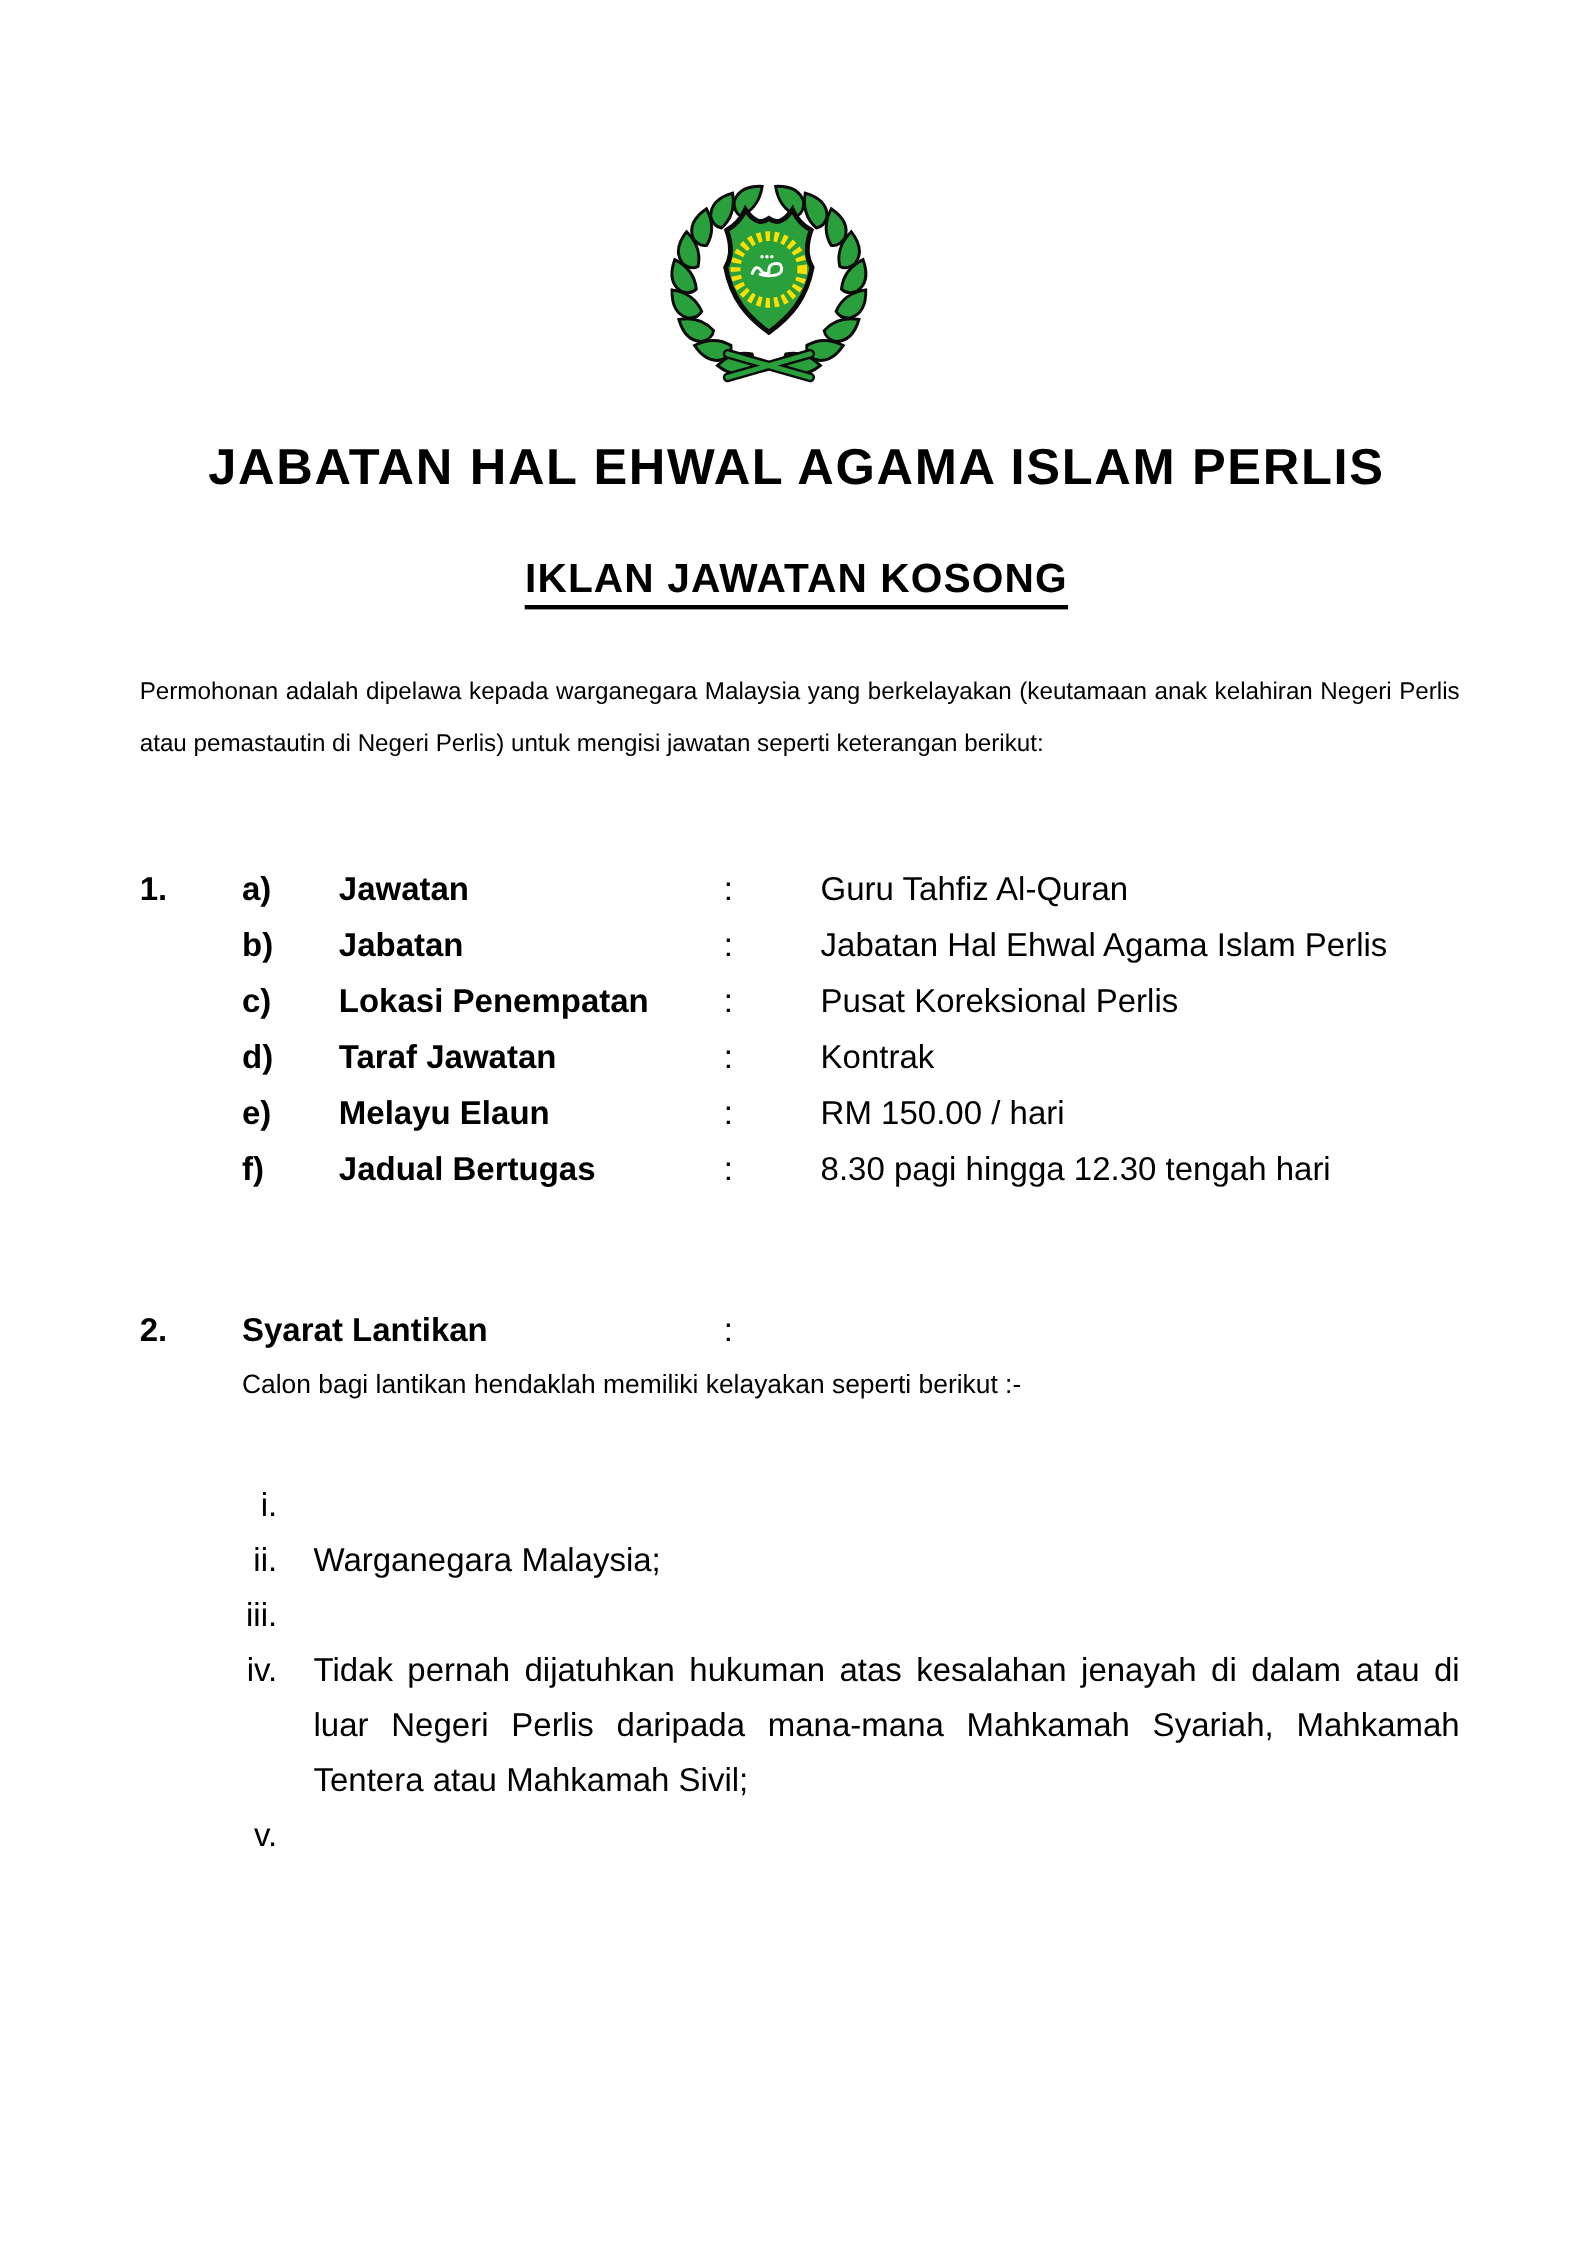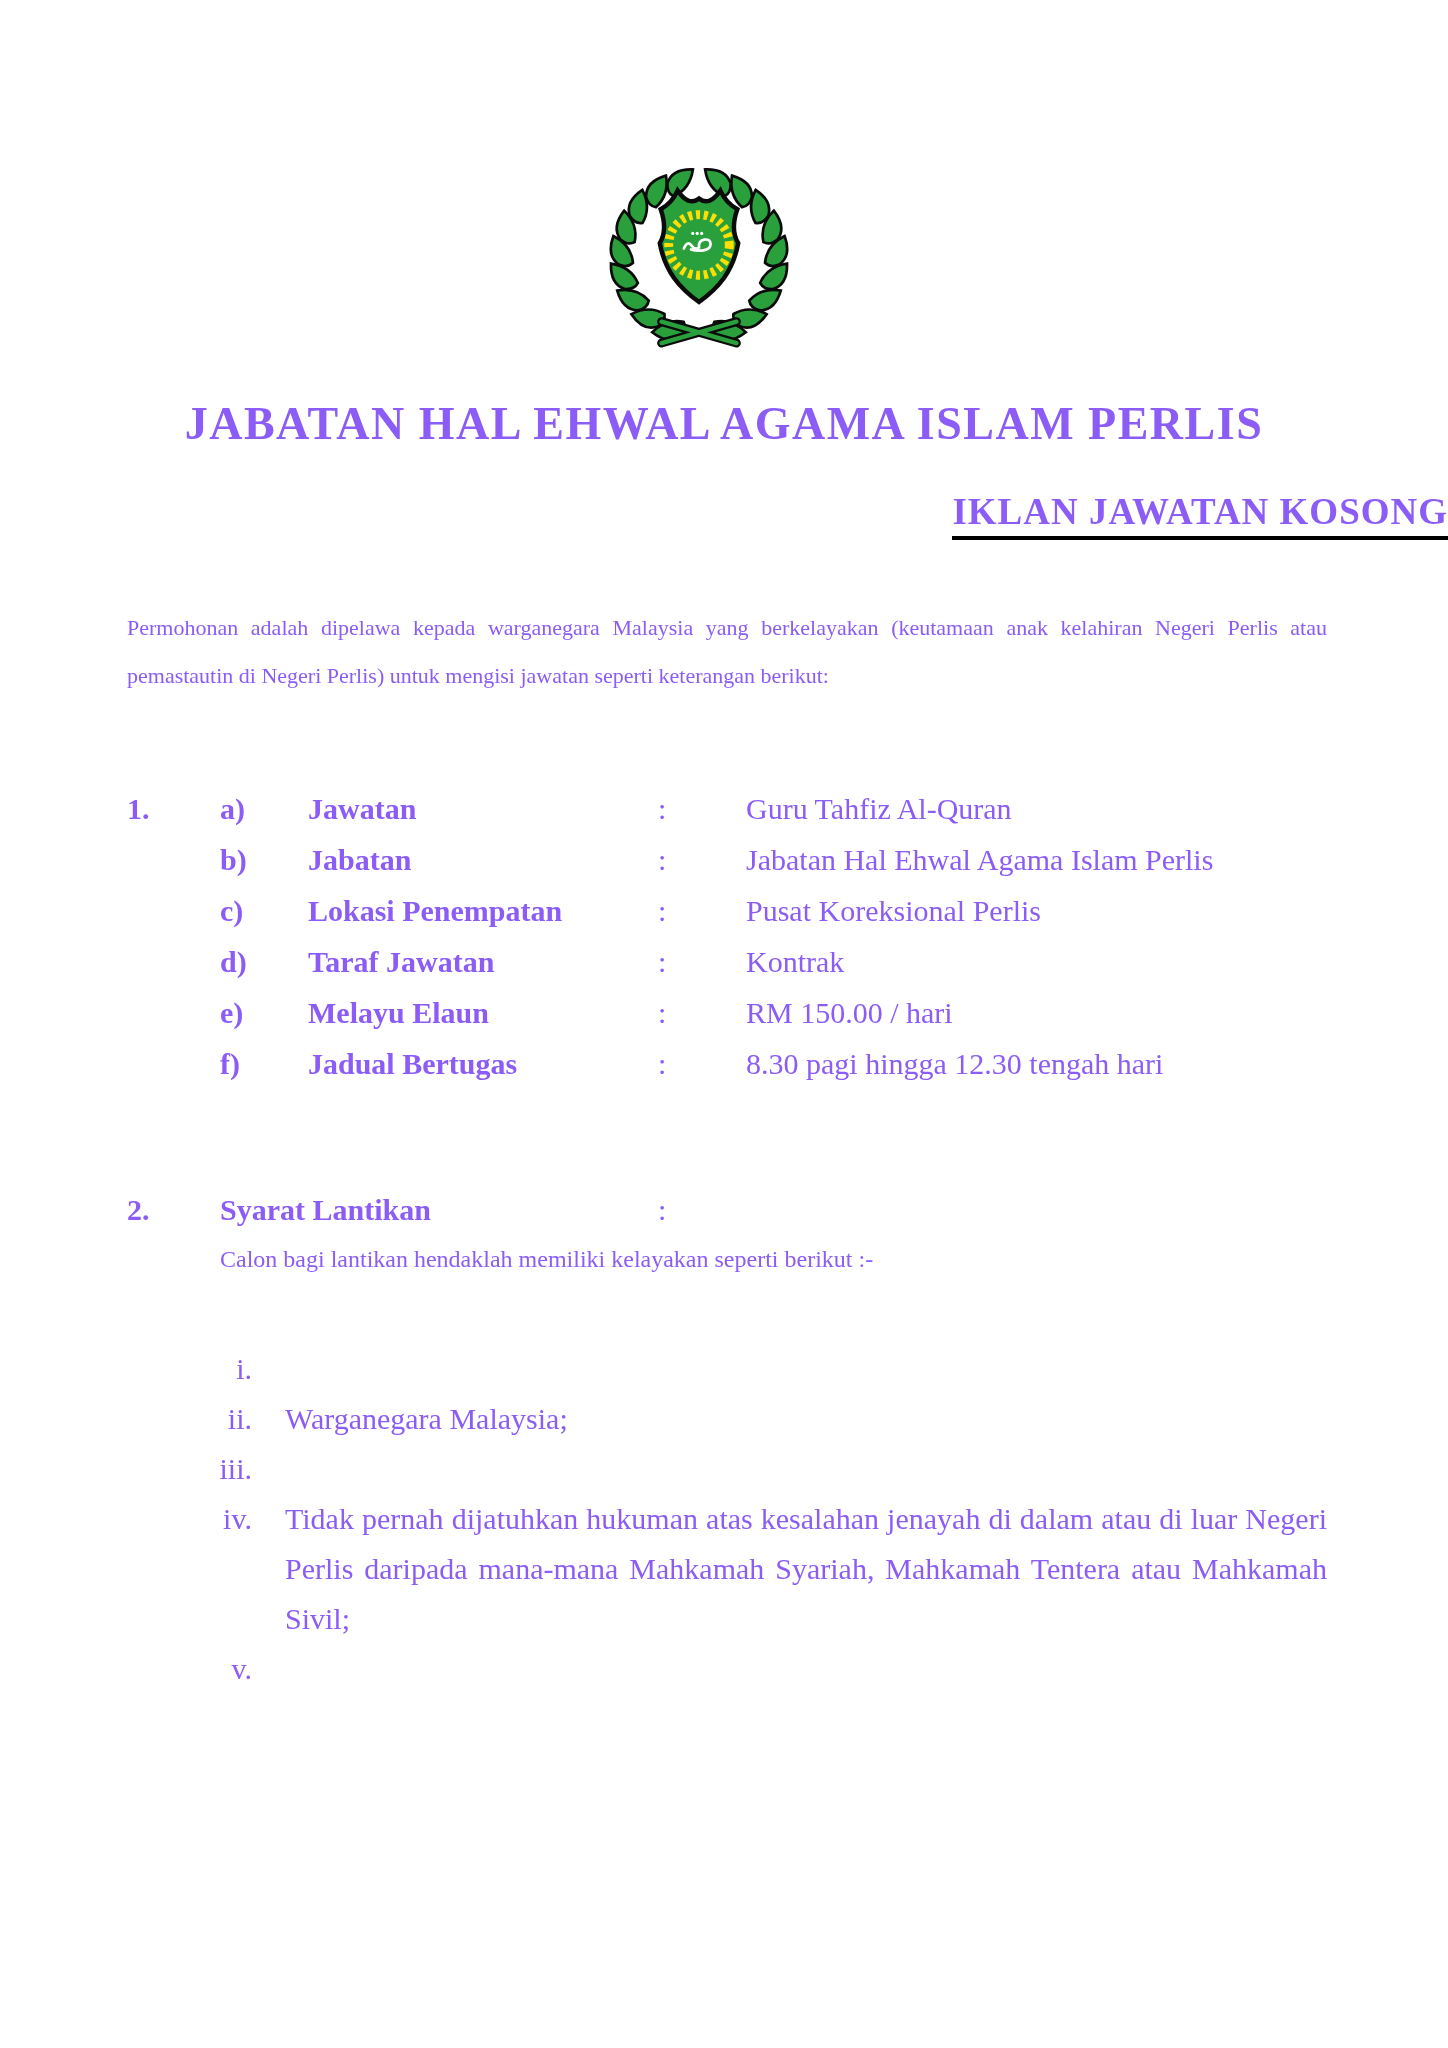--- a/index.html
+++ b/index.html
@@ -1,27 +1,27 @@
 <!DOCTYPE html>
 <html style="--green: #2aa03c; --yellow: #ffdf00; --outline: #0b0b0b;"><head>
 <meta charset="utf-8">
 <style>
   *{box-sizing:border-box;margin:0;padding:0}
   html,body{background:#ffffff}
   .page{
     position:relative;width:1448px;height:2048px;margin:0 auto;
-    background:#ffffff;color:#8b5cf6;
-    font-family:Liberation Serif, serif;overflow:hidden
+    background:#ffffff;color:#000000;
+    font-family:Liberation Sans, sans-serif;overflow:hidden
   }
   .logo{position:absolute;top:150px;left:592px;width:214px;height:206px}
   .org-title{
     position:absolute;top:401px;left:0;width:100%;text-align:center;
     font-size:46px;font-weight:bold;letter-spacing:1.5px;line-height:1
   }
-  .doc-title{position:absolute;top:493px;left:0;width:100%;text-align:right;font-size:37px;line-height:1}
+  .doc-title{position:absolute;top:507px;left:0;width:100%;text-align:center;font-size:37px;line-height:1}
   .doc-title .u{font-weight:bold;letter-spacing:1px;border-bottom:4px solid #000;padding-bottom:6px;display:inline-block}
   .intro{
     position:absolute;top:604px;left:127px;width:1200px;
     font-size:22px;line-height:48px;text-align:justify
   }
   .sec1{position:absolute;top:783px;left:127px;width:1200px;font-size:30px}
   .row{display:flex;align-items:flex-start}
   .row>div{line-height:51px}
   .c-num{width:93px;font-weight:bold;flex:none}
   .c-letter{width:88px;font-weight:bold;flex:none}

